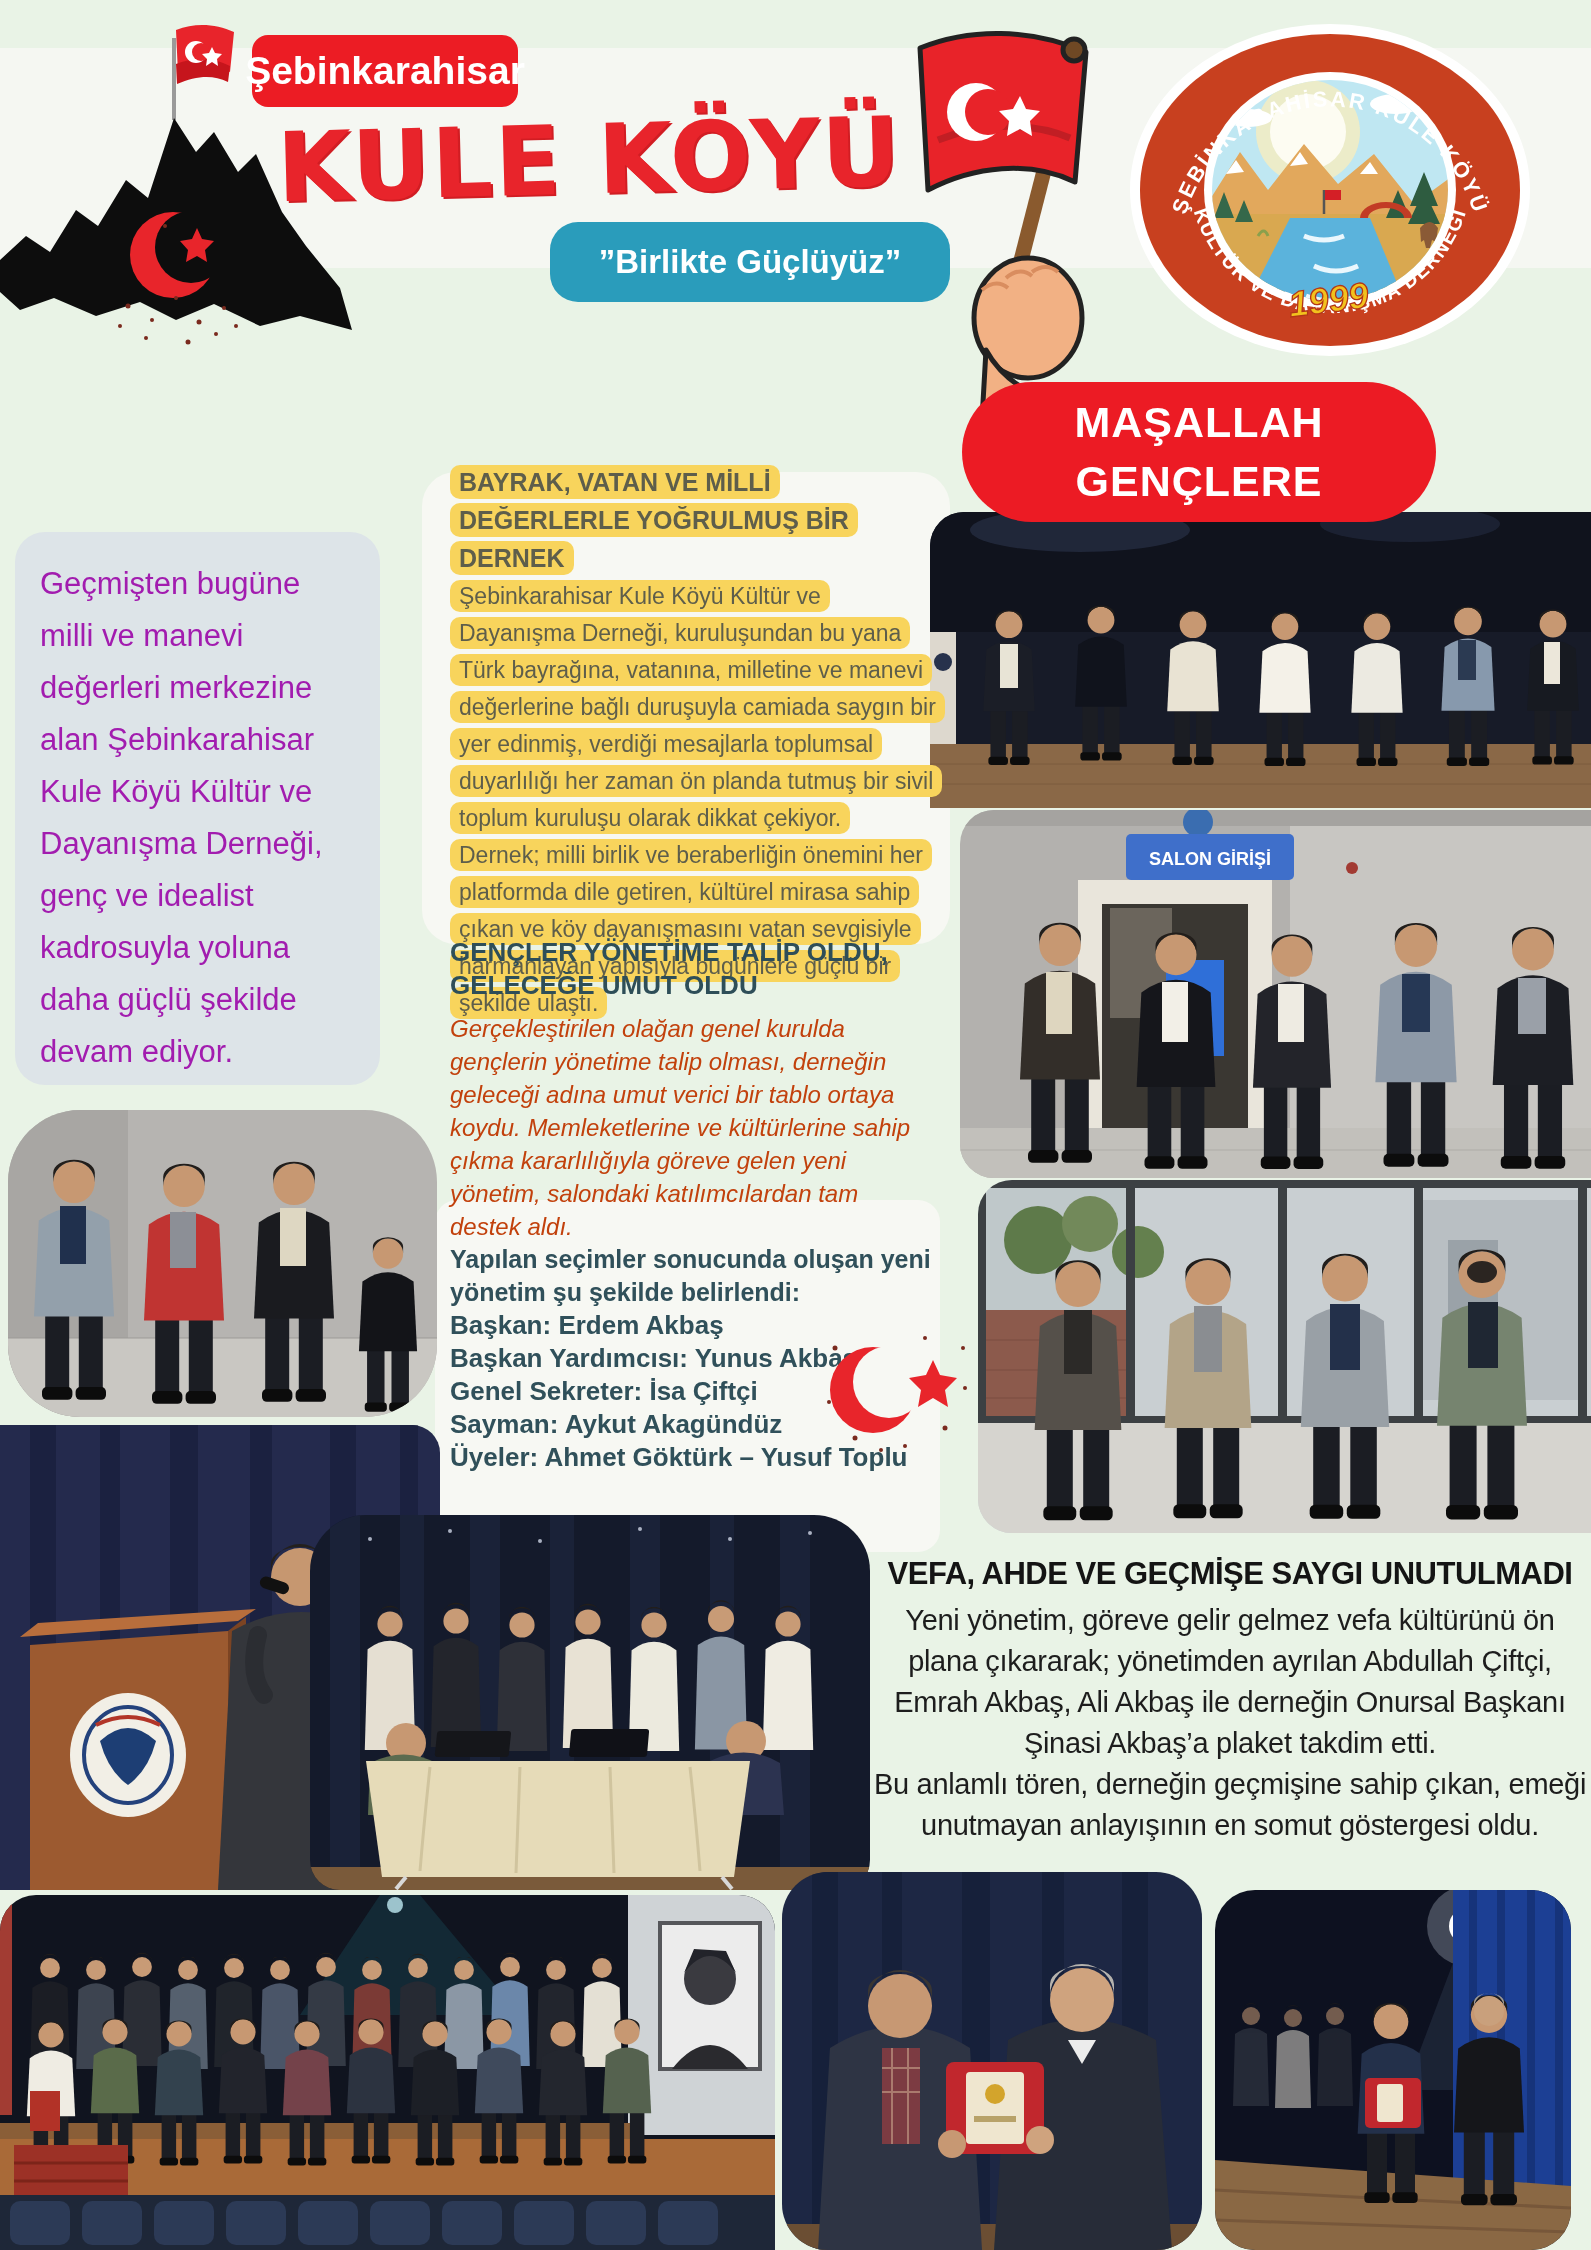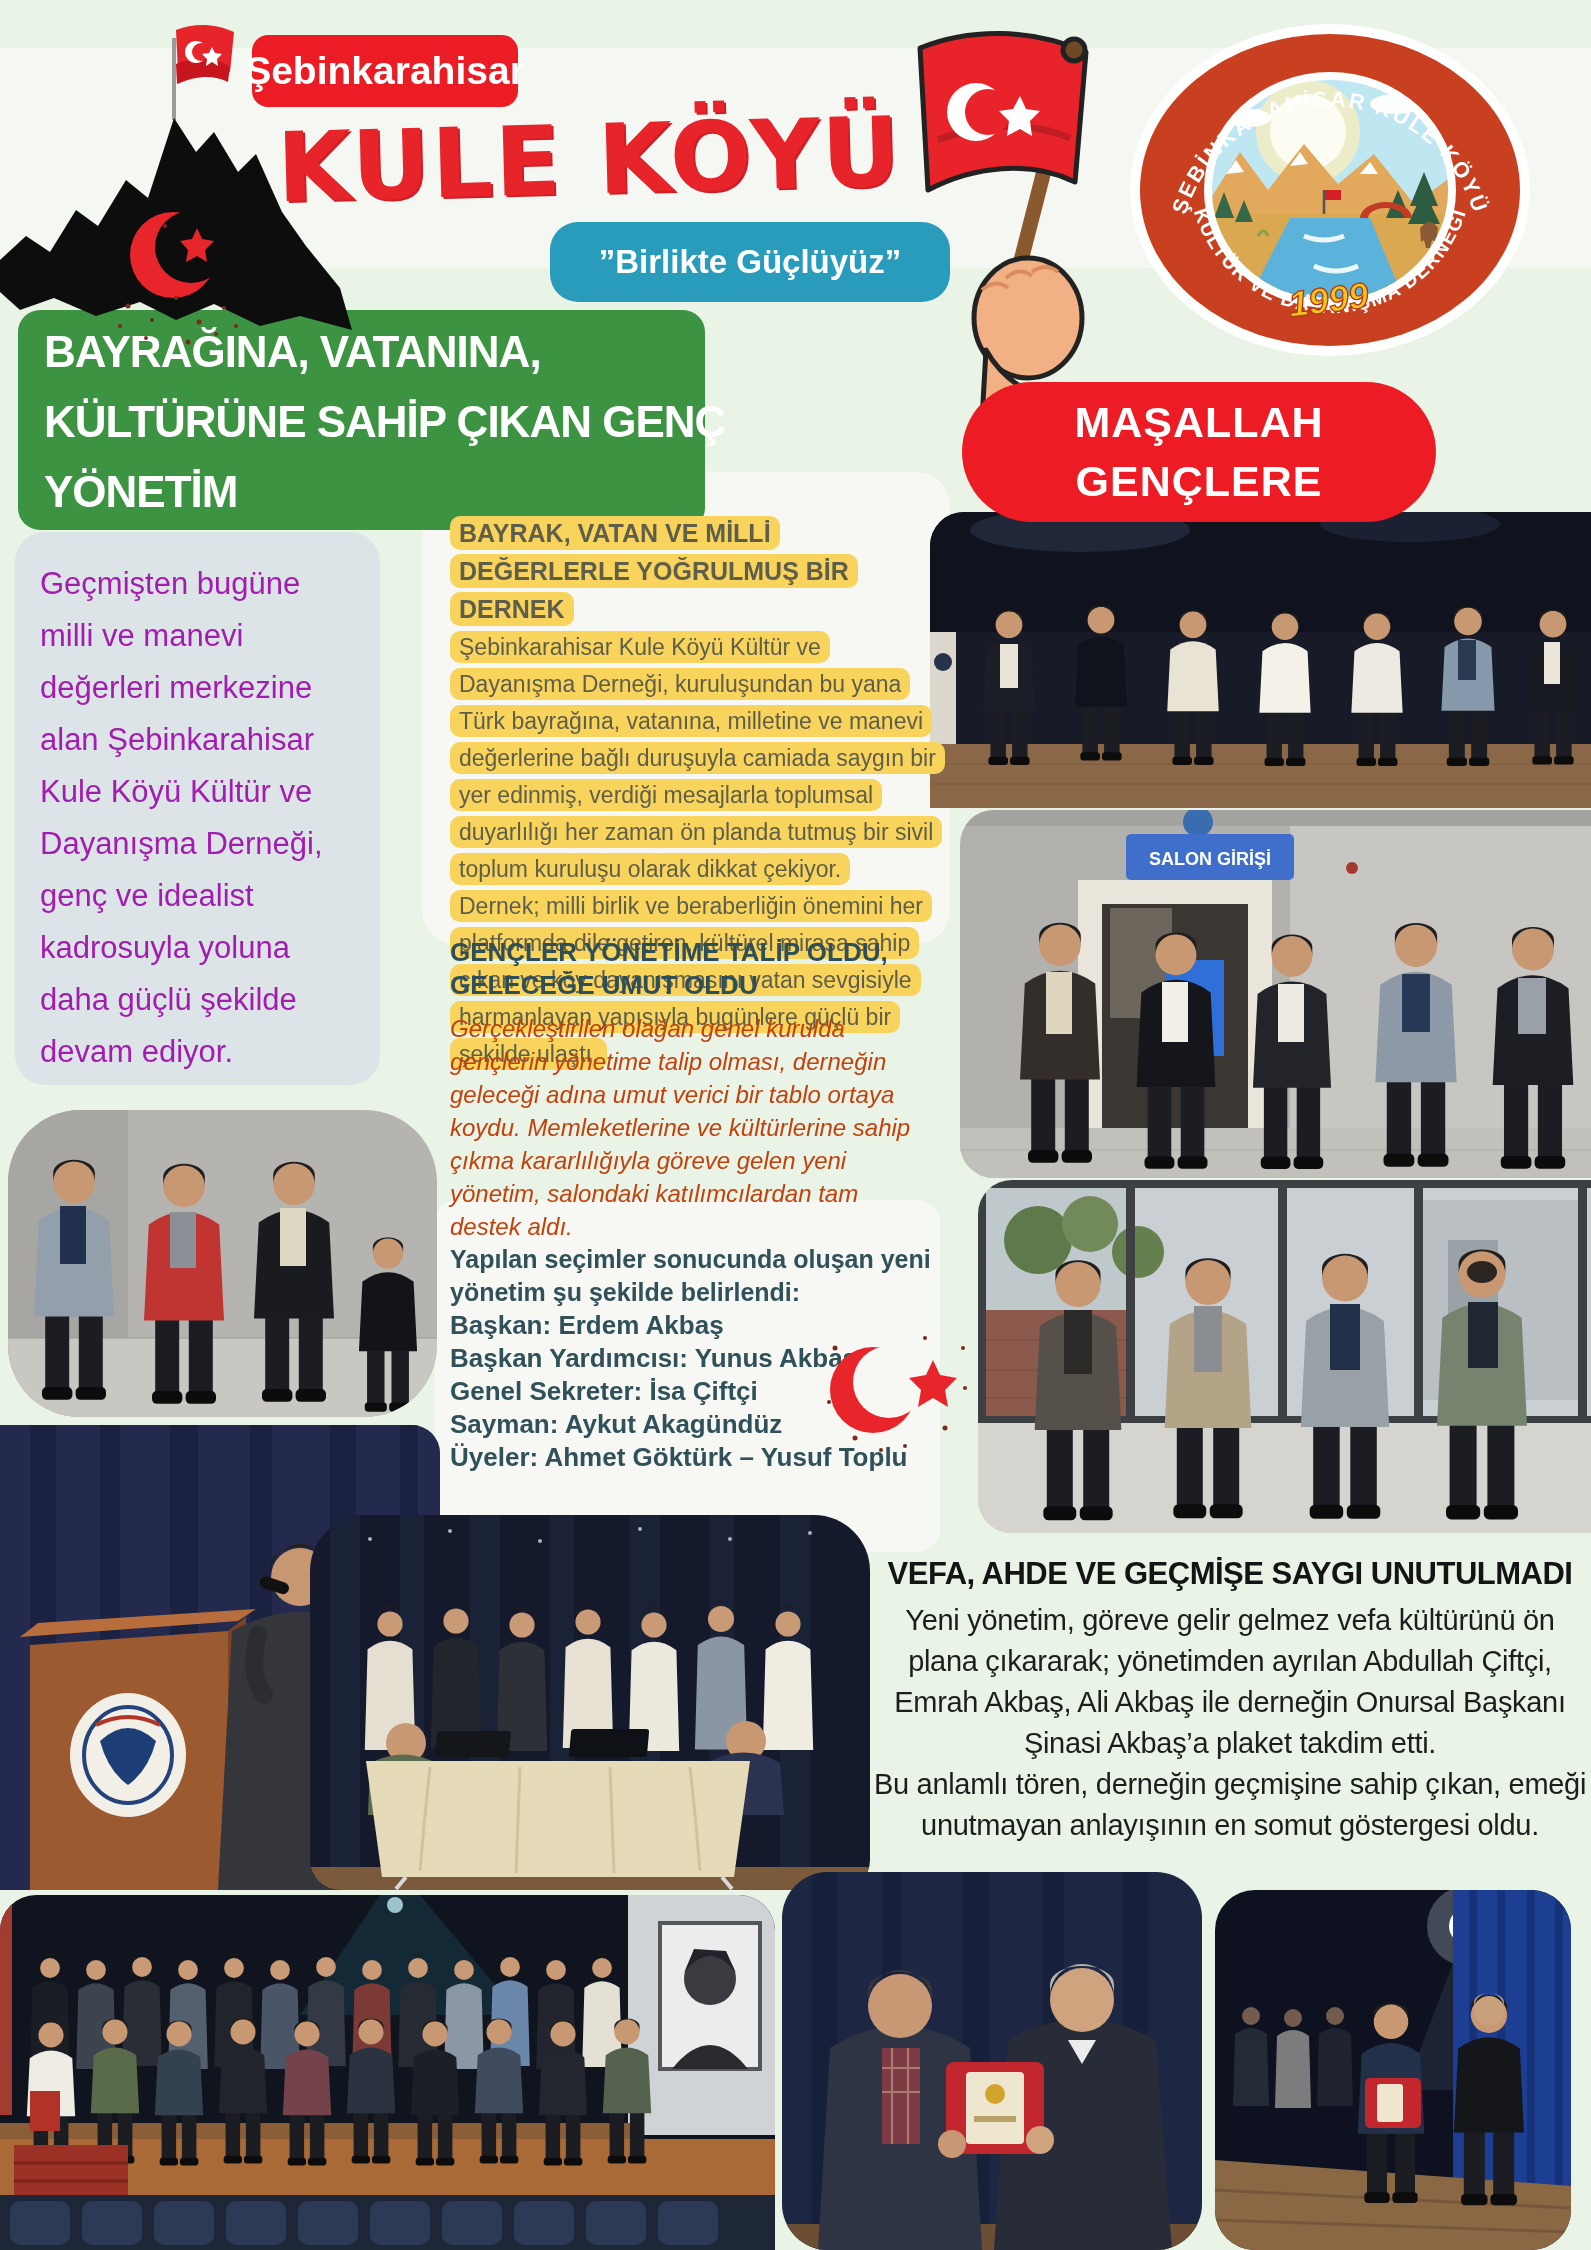--- a/index.html
+++ b/index.html
@@ -22,21 +22,21 @@
   
   .headline{left:18px;top:310px;width:687px;height:220px;background:#3c9342;border-radius:22px;
             color:#fff;font-weight:bold;z-index:3;padding:0;}
   .headline div{margin:14px 0 0 26px;font-size:44px;letter-spacing:-1px;line-height:56px;white-space:nowrap;}
   
   .card{z-index:2;border-radius:34px;}
   .gray-card{left:15px;top:532px;width:365px;height:553px;background:#dde4e8;border-radius:30px;}
   .intro-text{left:40px;top:558px;width:318px;font-size:31px;line-height:52px;color:#a21caf;z-index:4;}
   .white-card1{left:422px;top:472px;width:528px;height:472px;background:#f7f8f3;}
   .white-card2{left:435px;top:1200px;width:505px;height:352px;background:#f7f8f3;border-radius:22px;}
-  .yellow-wrap{left:450px;top:515px;width:492px;z-index:4;font-size:23px;line-height:37px;color:#5e5e4b;}
+  .yellow-wrap{left:450px;top:464px;width:492px;z-index:4;font-size:23px;line-height:37px;color:#5e5e4b;}
   .hl{background:#f8d45c;padding:3px 9px;border-radius:10px;-webkit-box-decoration-break:clone;box-decoration-break:clone;}
   .yellow-wrap .head{font-weight:bold;font-size:25px;}
   .gencler{left:450px;top:936px;width:482px;z-index:4;}
   .gencler .title{font-weight:bold;font-size:26px;line-height:33px;color:#2e4e58;margin-bottom:10px;}
   .gencler .para{font-size:24px;line-height:33px;color:#c2410c;font-style:italic;}
   .gencler .boardintro{font-weight:bold;font-size:25px;line-height:33px;color:#30505a;margin-top:0px;}
   .gencler .board{font-weight:bold;font-size:26px;line-height:33px;color:#30505a;}
   
   .vefa{left:868px;top:1556px;width:724px;text-align:center;z-index:4;}
   .vefa .title{font-weight:bold;font-size:31px;color:#141414;margin-bottom:8px;letter-spacing:-0.5px;}
@@ -157,25 +157,20 @@
   
   <div class="abs loc-pill">Şebinkarahisar</div>
   <div class="abs kule-title">KULE KÖYÜ</div>
   <div class="abs motto-pill">”Birlikte Güçlüyüz”</div>
   <div class="abs masallah">
     <div>MAŞALLAH</div>
     <div>GENÇLERE</div>
   </div>
 
   
-  <div class="abs headline">
-    <div>BAYRAĞINA, VATANINA,</div>
-    <div>KÜLTÜRÜNE SAHİP ÇIKAN GENÇ</div>
-    <div>YÖNETİM</div>
-  </div>
 
   
   <div class="abs card gray-card"></div>
   <div class="abs card white-card1"></div>
   <div class="abs card white-card2"></div>
 
   <div class="abs intro-text">Geçmişten bugüne milli ve manevi değerleri merkezine alan Şebinkarahisar Kule Köyü Kültür ve Dayanışma Derneği, genç ve idealist kadrosuyla yoluna daha güçlü şekilde devam ediyor.</div>
 
   <div class="abs yellow-wrap">
     <span class="hl head">BAYRAK, VATAN VE MİLLİ DEĞERLERLE YOĞRULMUŞ BİR DERNEK</span><br>

